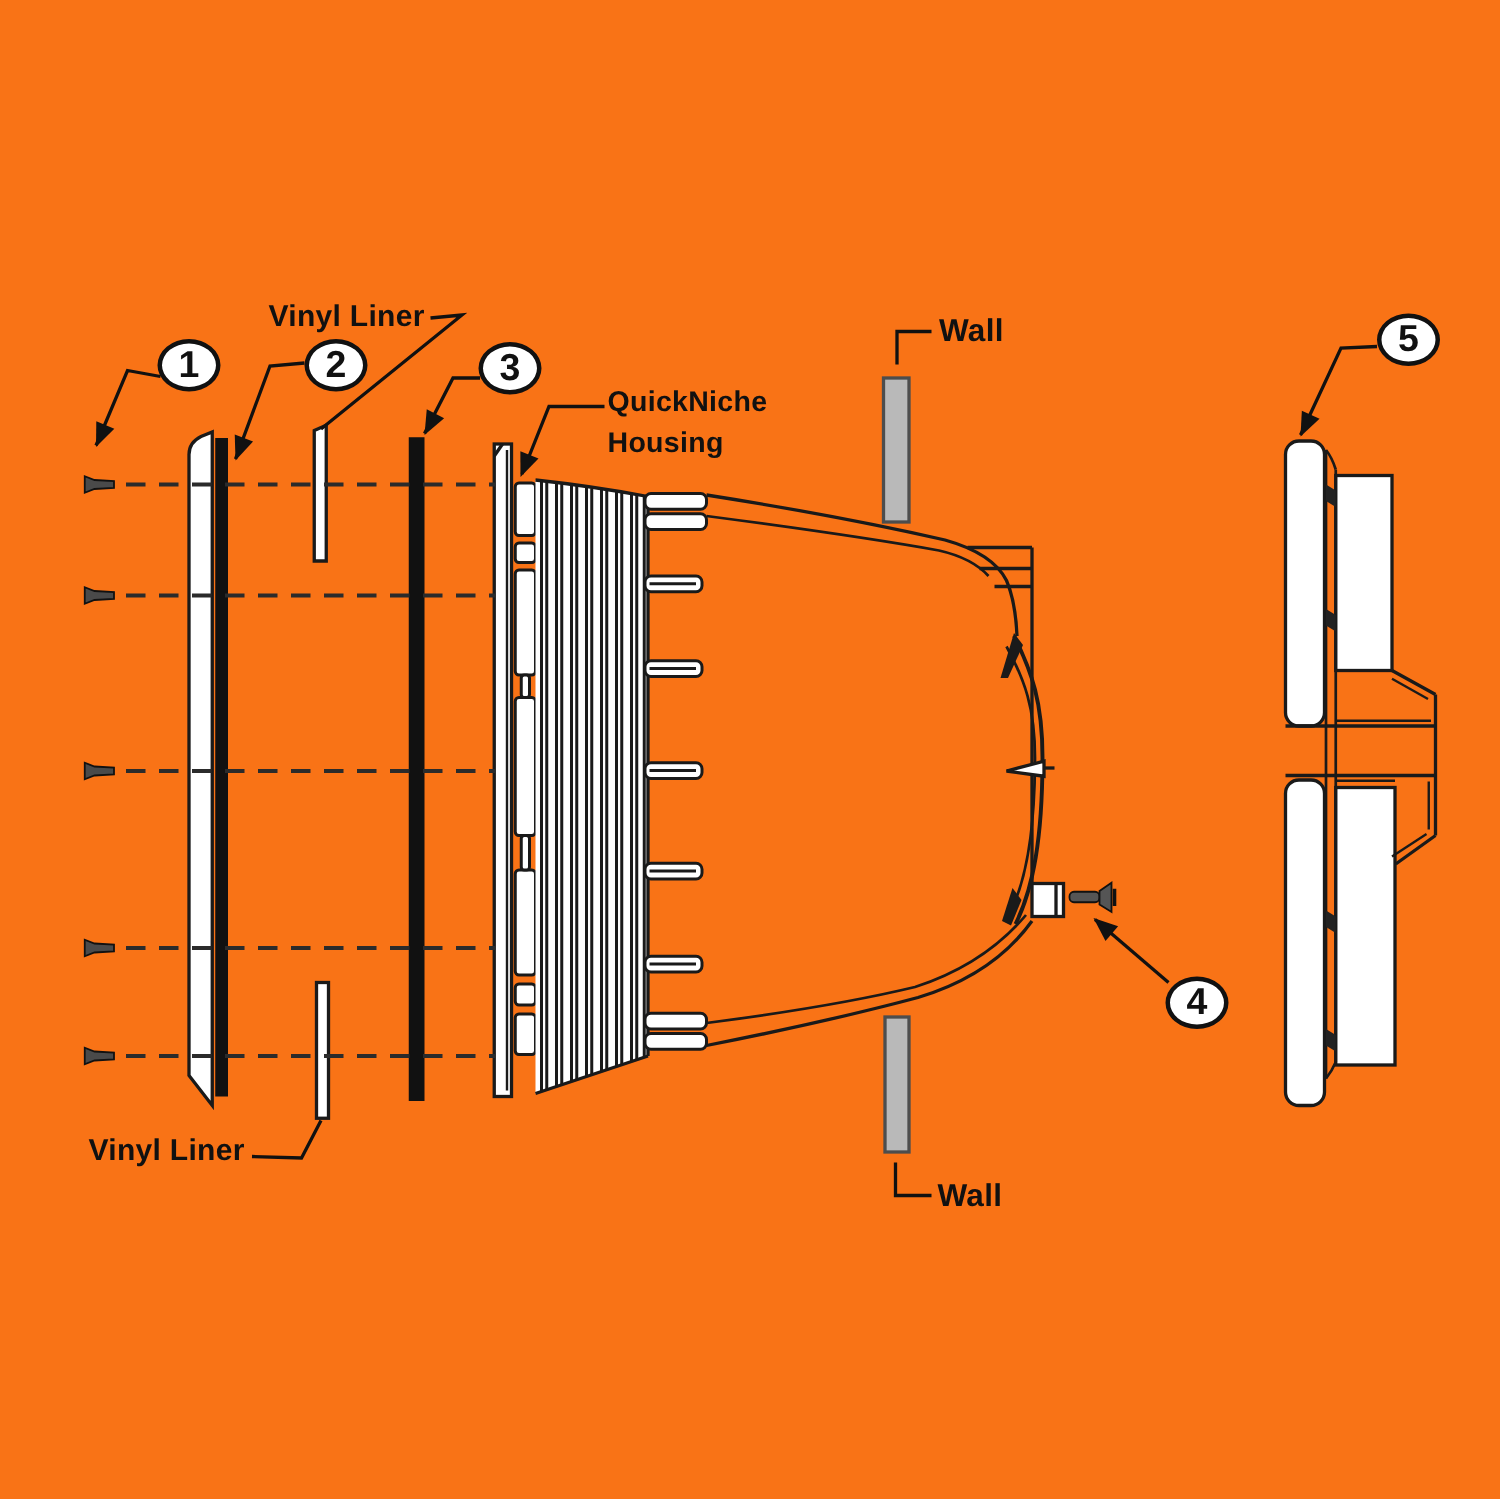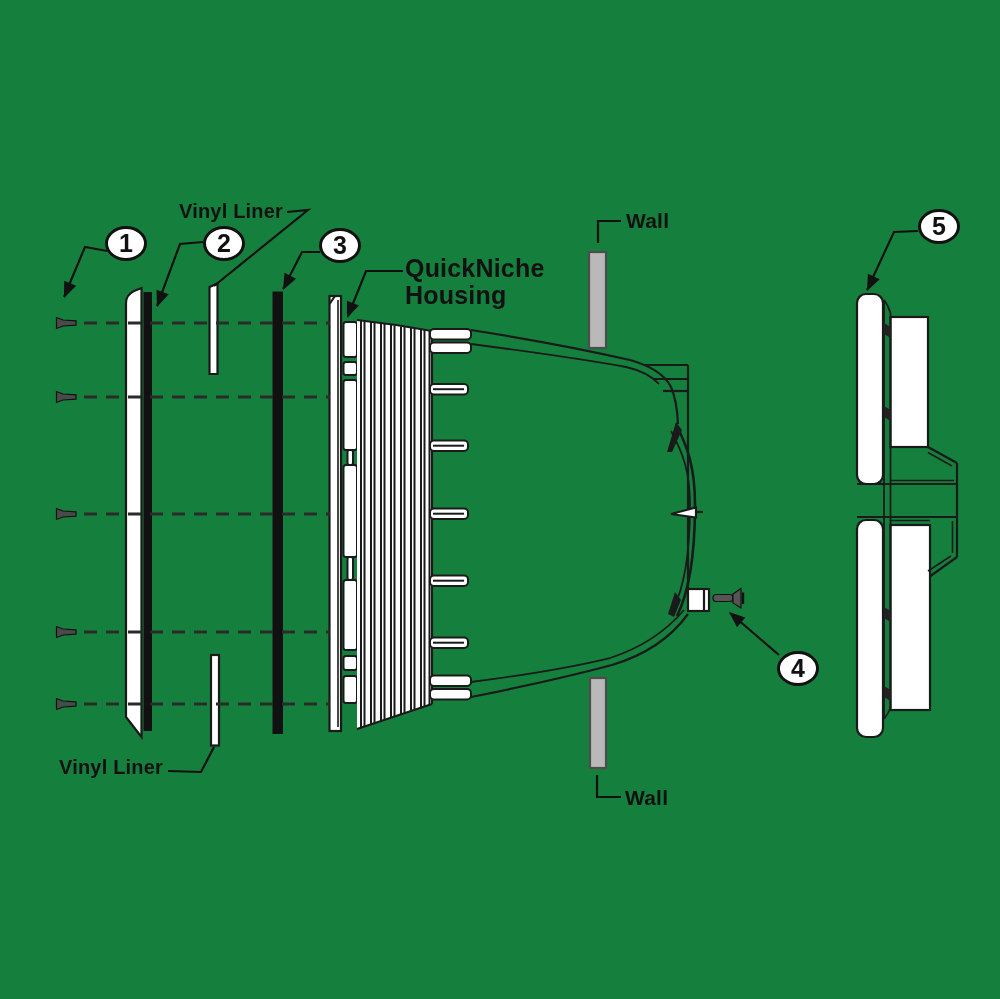--- a/index.html
+++ b/index.html
@@ -1,35 +1,35 @@
 <!DOCTYPE html>
 <html><head>
 <meta charset="utf-8">
 <style>
   html,body{margin:0;padding:0;background:#fff;}
   .stage{
     position:relative;
     width:1000px;height:999px;
-    background:#15803d;
+    background:#f97316;
     font-family:"Liberation Sans",sans-serif;
     overflow:hidden;
   }
   .stage svg{position:absolute;left:0;top:0;}
   .lbl{
     position:absolute;
     color:#111;
     font-weight:700;
     white-space:nowrap;
     letter-spacing:.2px;
   }
   .lbl-vinyl-top{left:179px;top:200px;font-size:20px;}
   .lbl-vinyl-bottom{left:59px;top:756px;font-size:20px;}
   .lbl-wall-top{left:626px;top:209px;font-size:21px;}
   .lbl-wall-bottom{left:625px;top:786px;font-size:21px;}
-  .lbl-housing{left:405px;top:255px;font-size:25px;line-height:27px;}
+  .lbl-housing{left:405px;top:255px;font-size:19px;line-height:27px;}
   .callout{
     position:absolute;
     width:42px;height:35px;
     border:3px solid #111;
     border-radius:50%;
     box-sizing:border-box;
     display:flex;align-items:center;justify-content:center;
     background:#fff;
     font-size:25px;font-weight:700;color:#111;
   }

